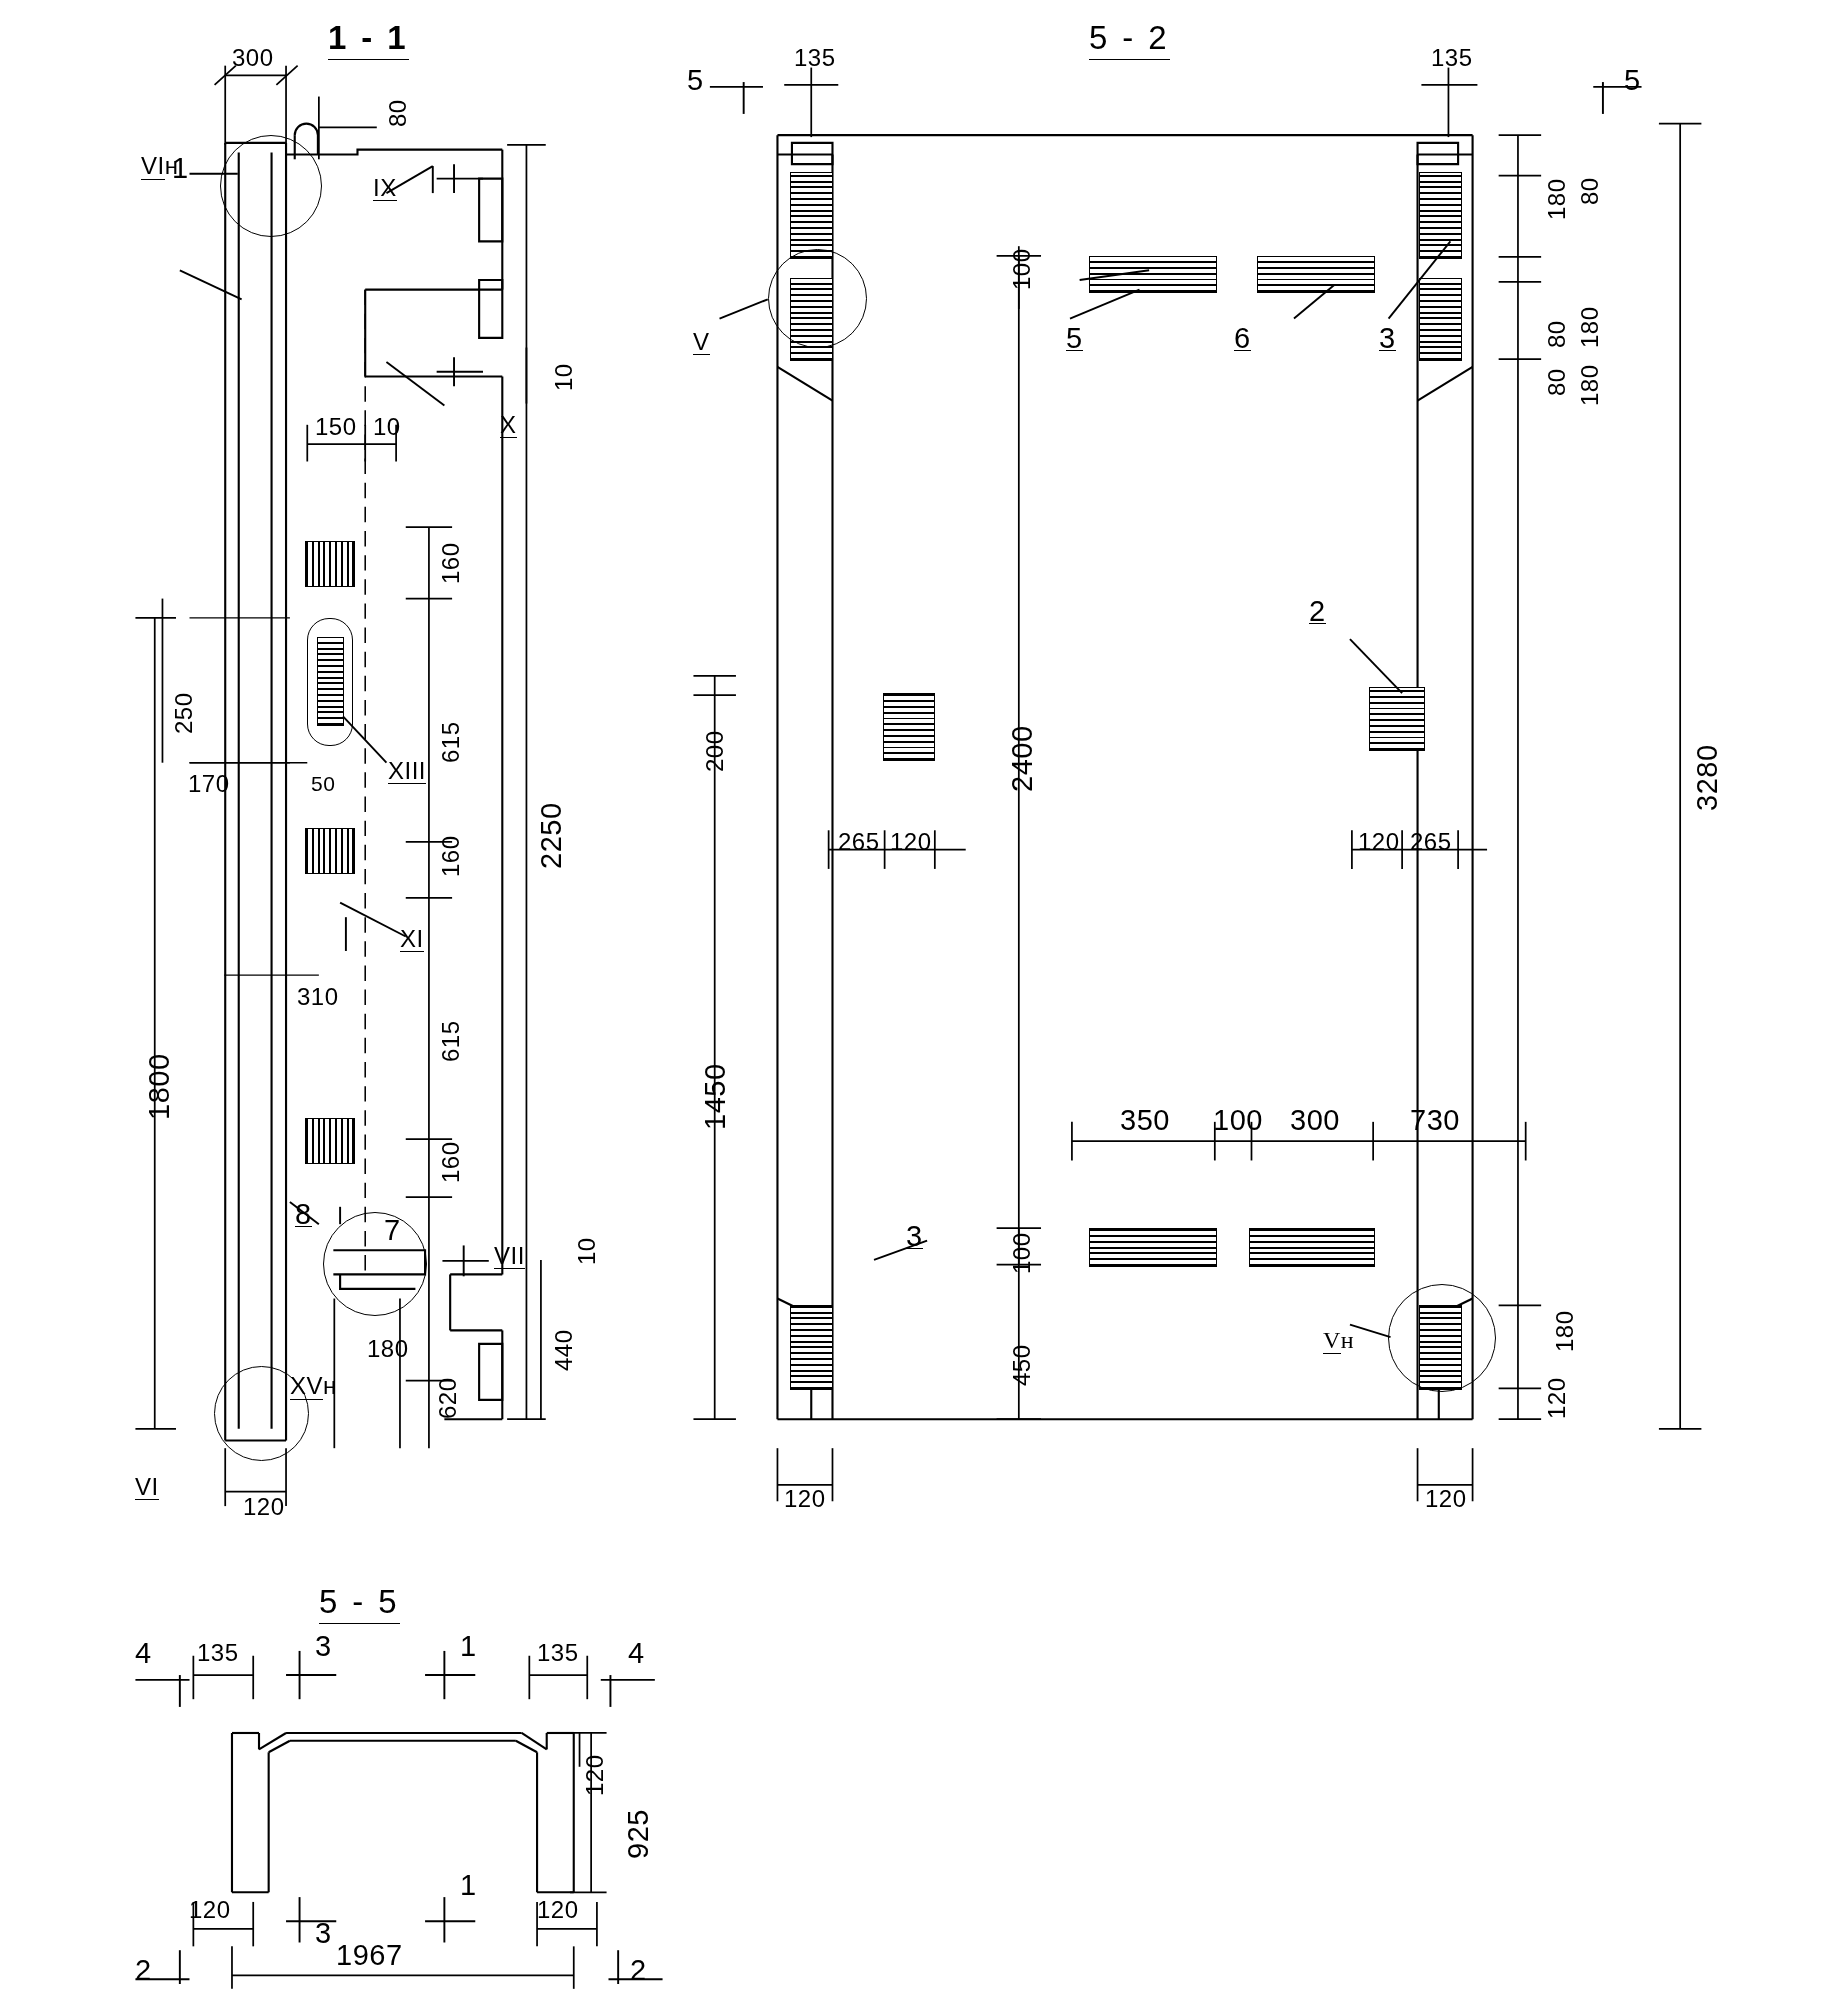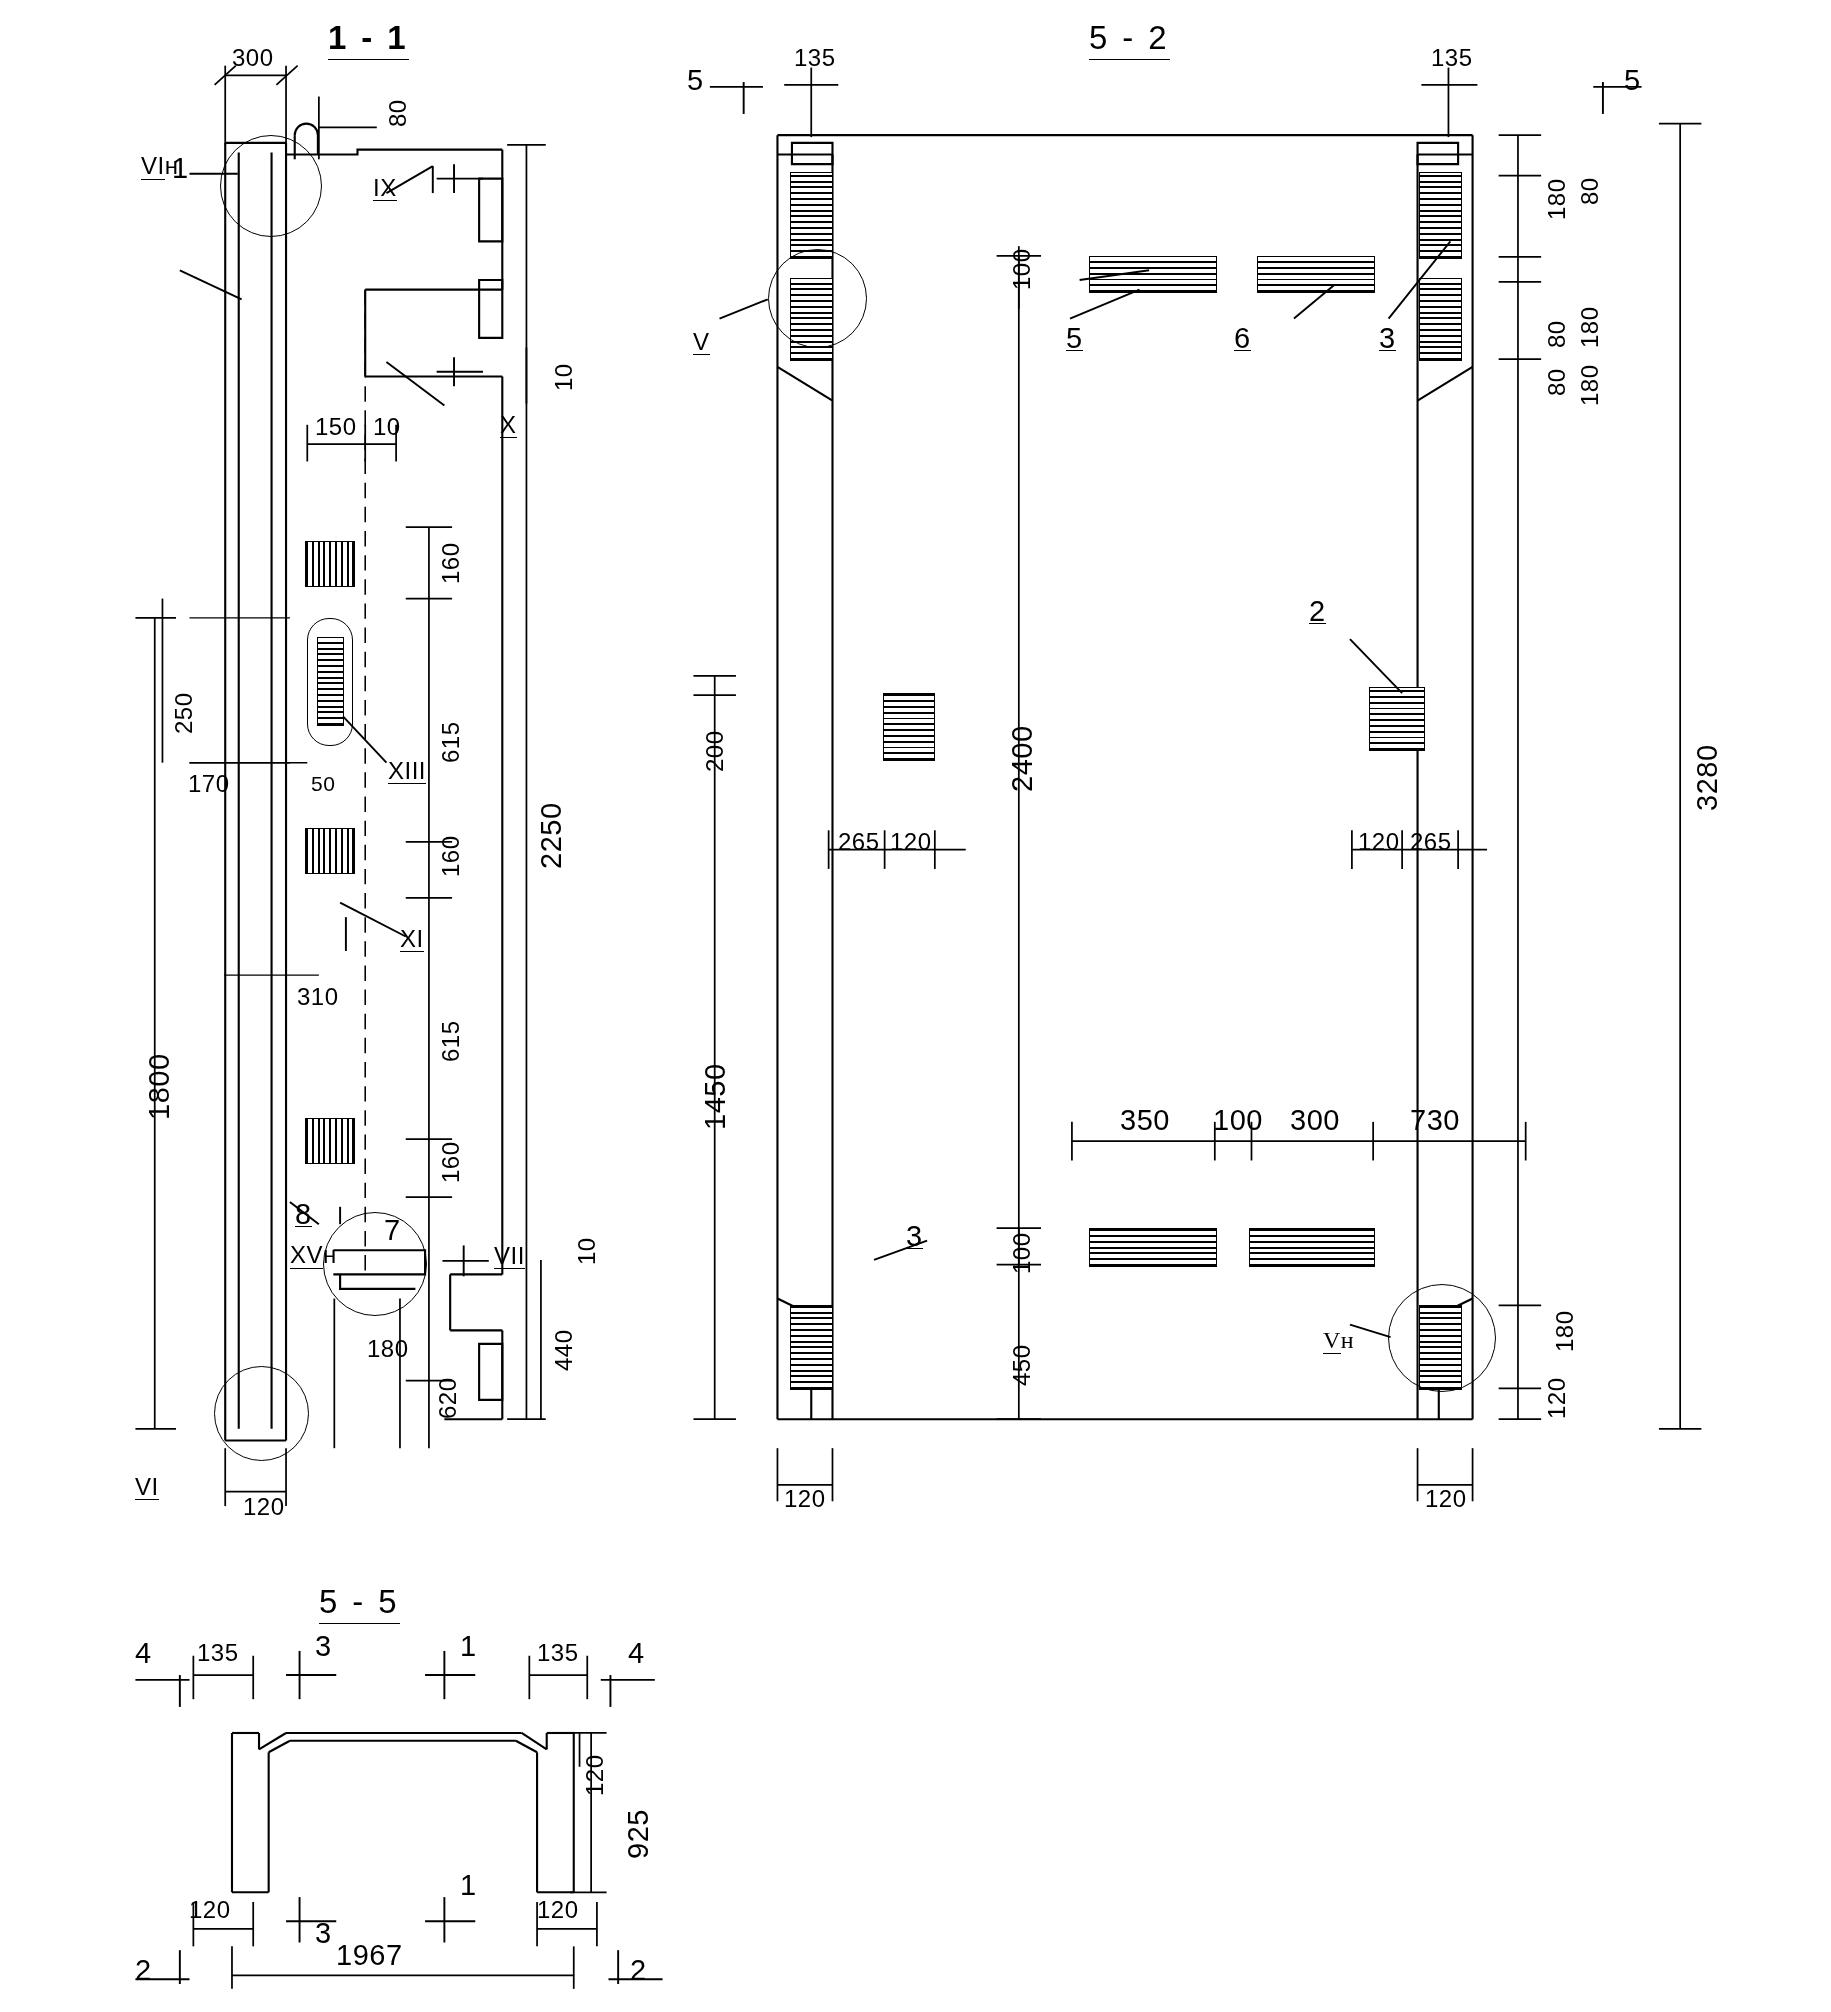--- a/index.html
+++ b/index.html
@@ -343,21 +343,21 @@
   <span class="lbl big" style="left:172px;top:156px;">1</span>
   <span class="lbl big" style="left:384px;top:1218px;">7</span>
   <span class="lbl big uline" style="left:295px;top:1202px;">8</span>
 
   <span class="lbl" style="left:141px;top:154px;"><span class="uline">VI</span><span>н</span></span>
   <span class="lbl uline" style="left:373px;top:176px;">IX</span>
   <span class="lbl uline" style="left:500px;top:413px;">X</span>
   <span class="lbl uline" style="left:388px;top:759px;">XIII</span>
   <span class="lbl uline" style="left:400px;top:927px;">XI</span>
   <span class="lbl uline" style="left:494px;top:1244px;">VII</span>
-  <span class="lbl" style="left:290px;top:1243px;"><span class="uline">XV</span><span>н</span></span>
+  <span class="lbl" style="left:290px;top:1374px;"><span class="uline">XV</span><span>н</span></span>
   <span class="lbl uline" style="left:135px;top:1475px;">VI</span>
 
   <div class="ttl" style="left:1089px;top:19.3px;">
     <u>5 - 2</u>
   </div>
   <span class="lbl big" style="left:687px;top:68px;">5</span>
   <span class="lbl big" style="left:1624px;top:68px;">5</span>
 
   <span class="lbl" style="left:794px;top:46px;">135</span>
   <span class="lbl" style="left:1431px;top:46px;">135</span>

